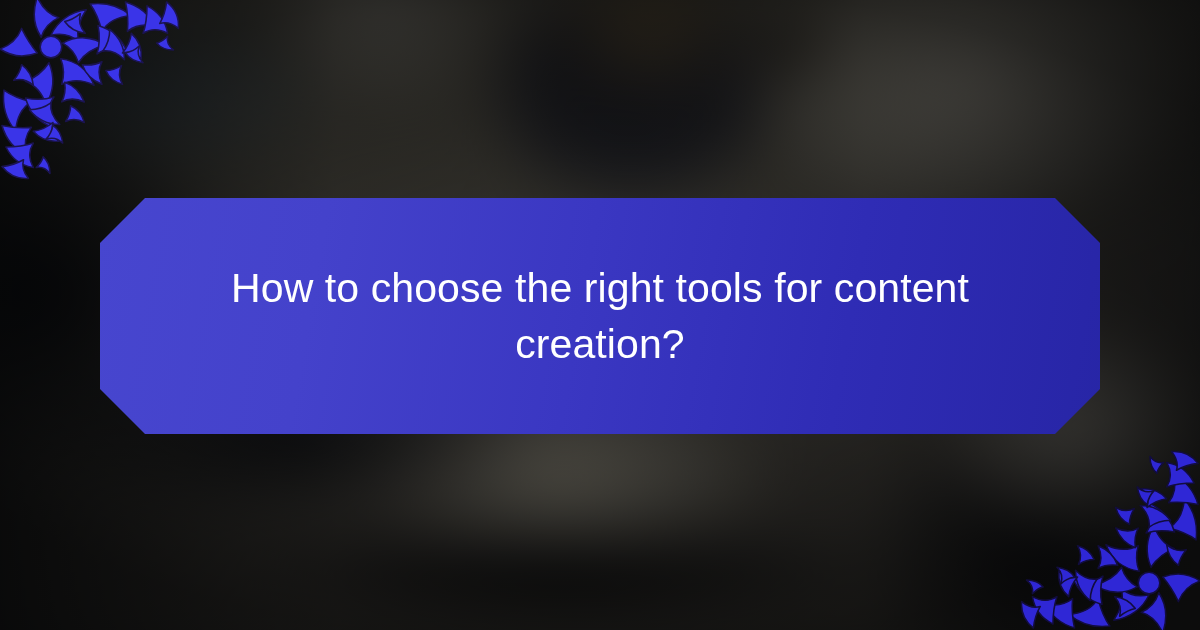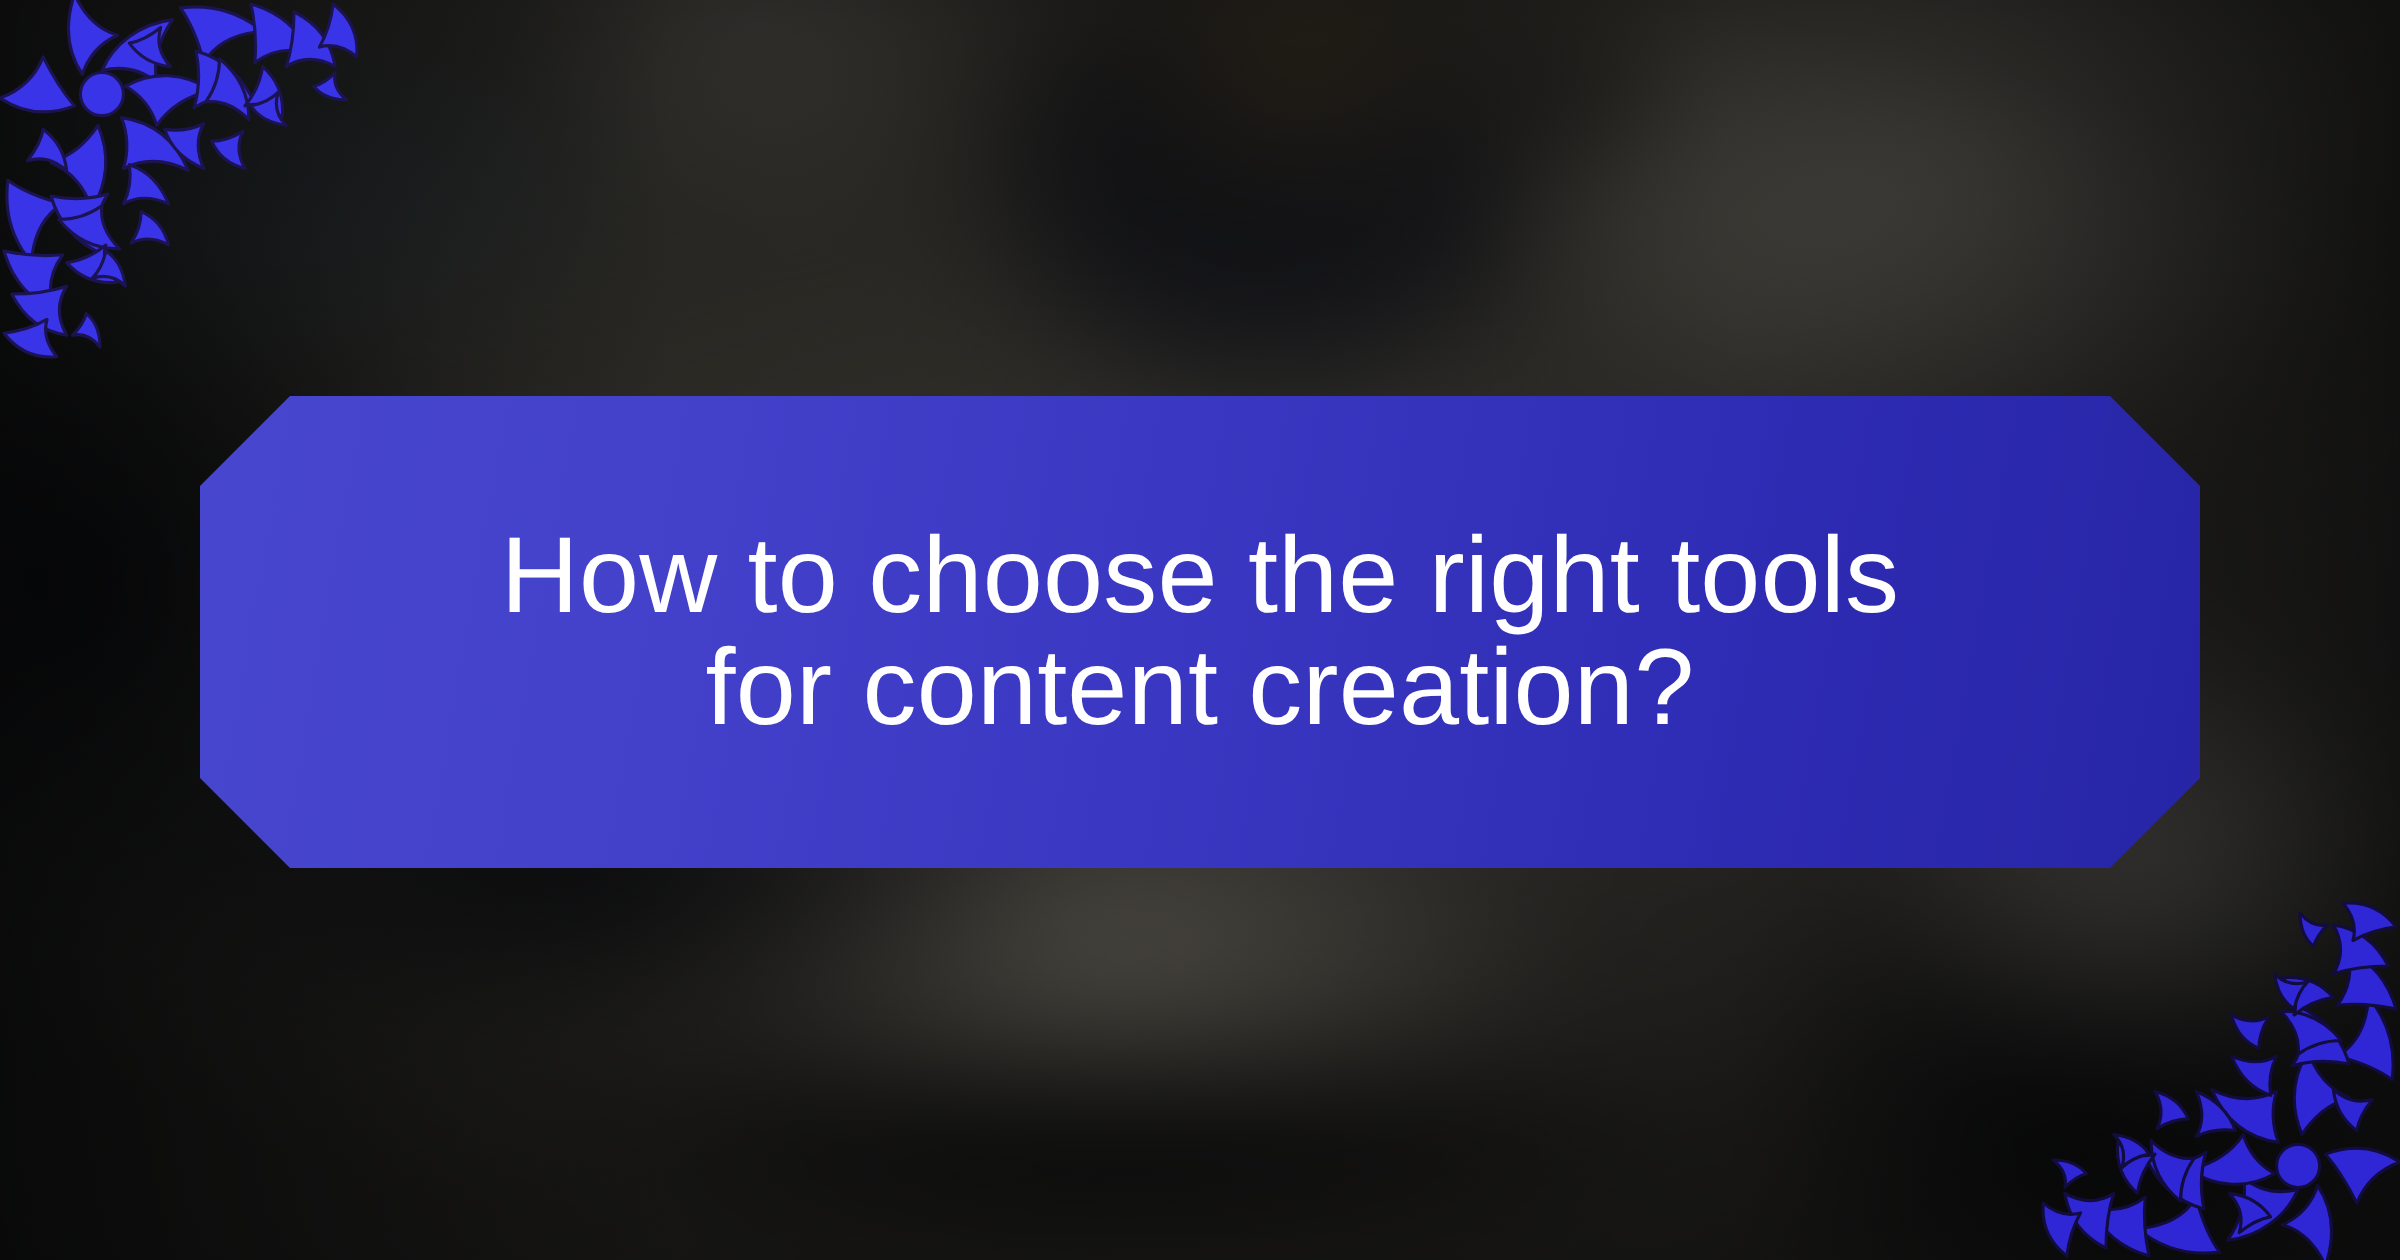--- a/index.html
+++ b/index.html
@@ -88,21 +88,21 @@
     align-items: center;
     justify-content: center;
     box-sizing: border-box;
     padding: 0 70px;
   }
   .banner-title {
     margin: 0;
     color: #ffffff;
     font-family: "Liberation Sans", sans-serif;
     font-weight: 400;
-    font-size: 54px;
+    font-size: 41px;
     line-height: 56px;
     text-align: center;
     letter-spacing: 0.1px;
     max-width: 760px;
   }
 </style>
 </head>
 <body>
 
 <div id="canvas">

